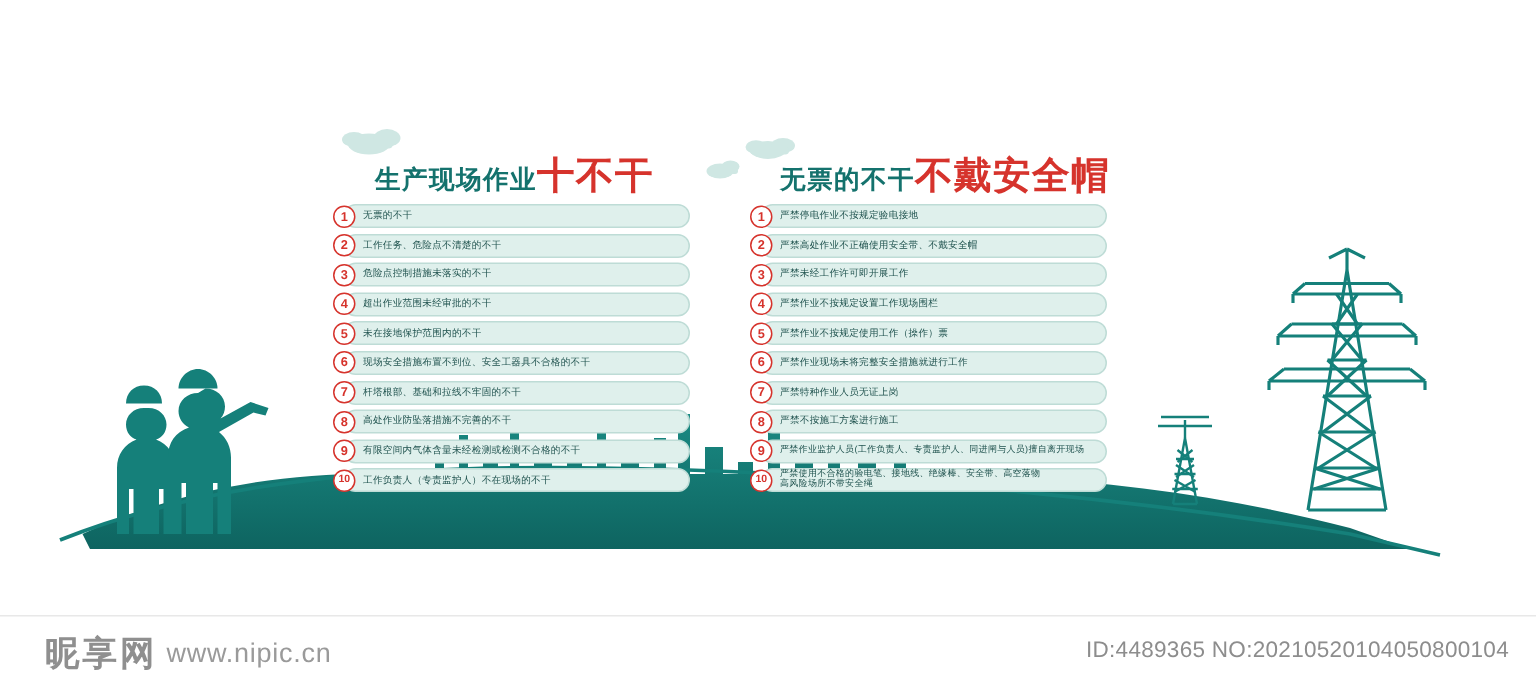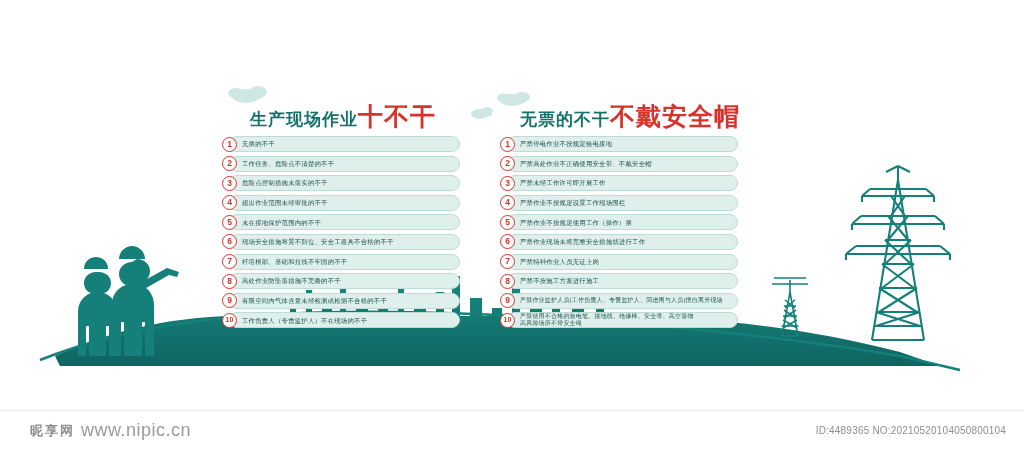--- a/index.html
+++ b/index.html
@@ -120,35 +120,35 @@
   }
   #wm {
     position: absolute;
     left: 30px;
     top: 420px;
     display: flex;
     align-items: center;
     gap: 6px;
   }
   #wm .cn {
-    font-size: 13px;
+    font-size: 23px;
     font-weight: bold;
     color: #8f8f8f;
     letter-spacing: 2px;
   }
   #wm .url {
     font-size: 18px;
     color: #9a9a9a;
     letter-spacing: .5px;
   }
   #idcode {
     position: absolute;
     right: 18px;
     top: 425px;
-    font-size: 10px;
+    font-size: 15px;
     color: #8d8d8d;
     letter-spacing: .2px;
   }
 </style>
 </head>
 <body>
 
 <div id="stage">
 
   <svg class="art" viewBox="0 0 1024 410" preserveAspectRatio="none" xmlns="http://www.w3.org/2000/svg">

